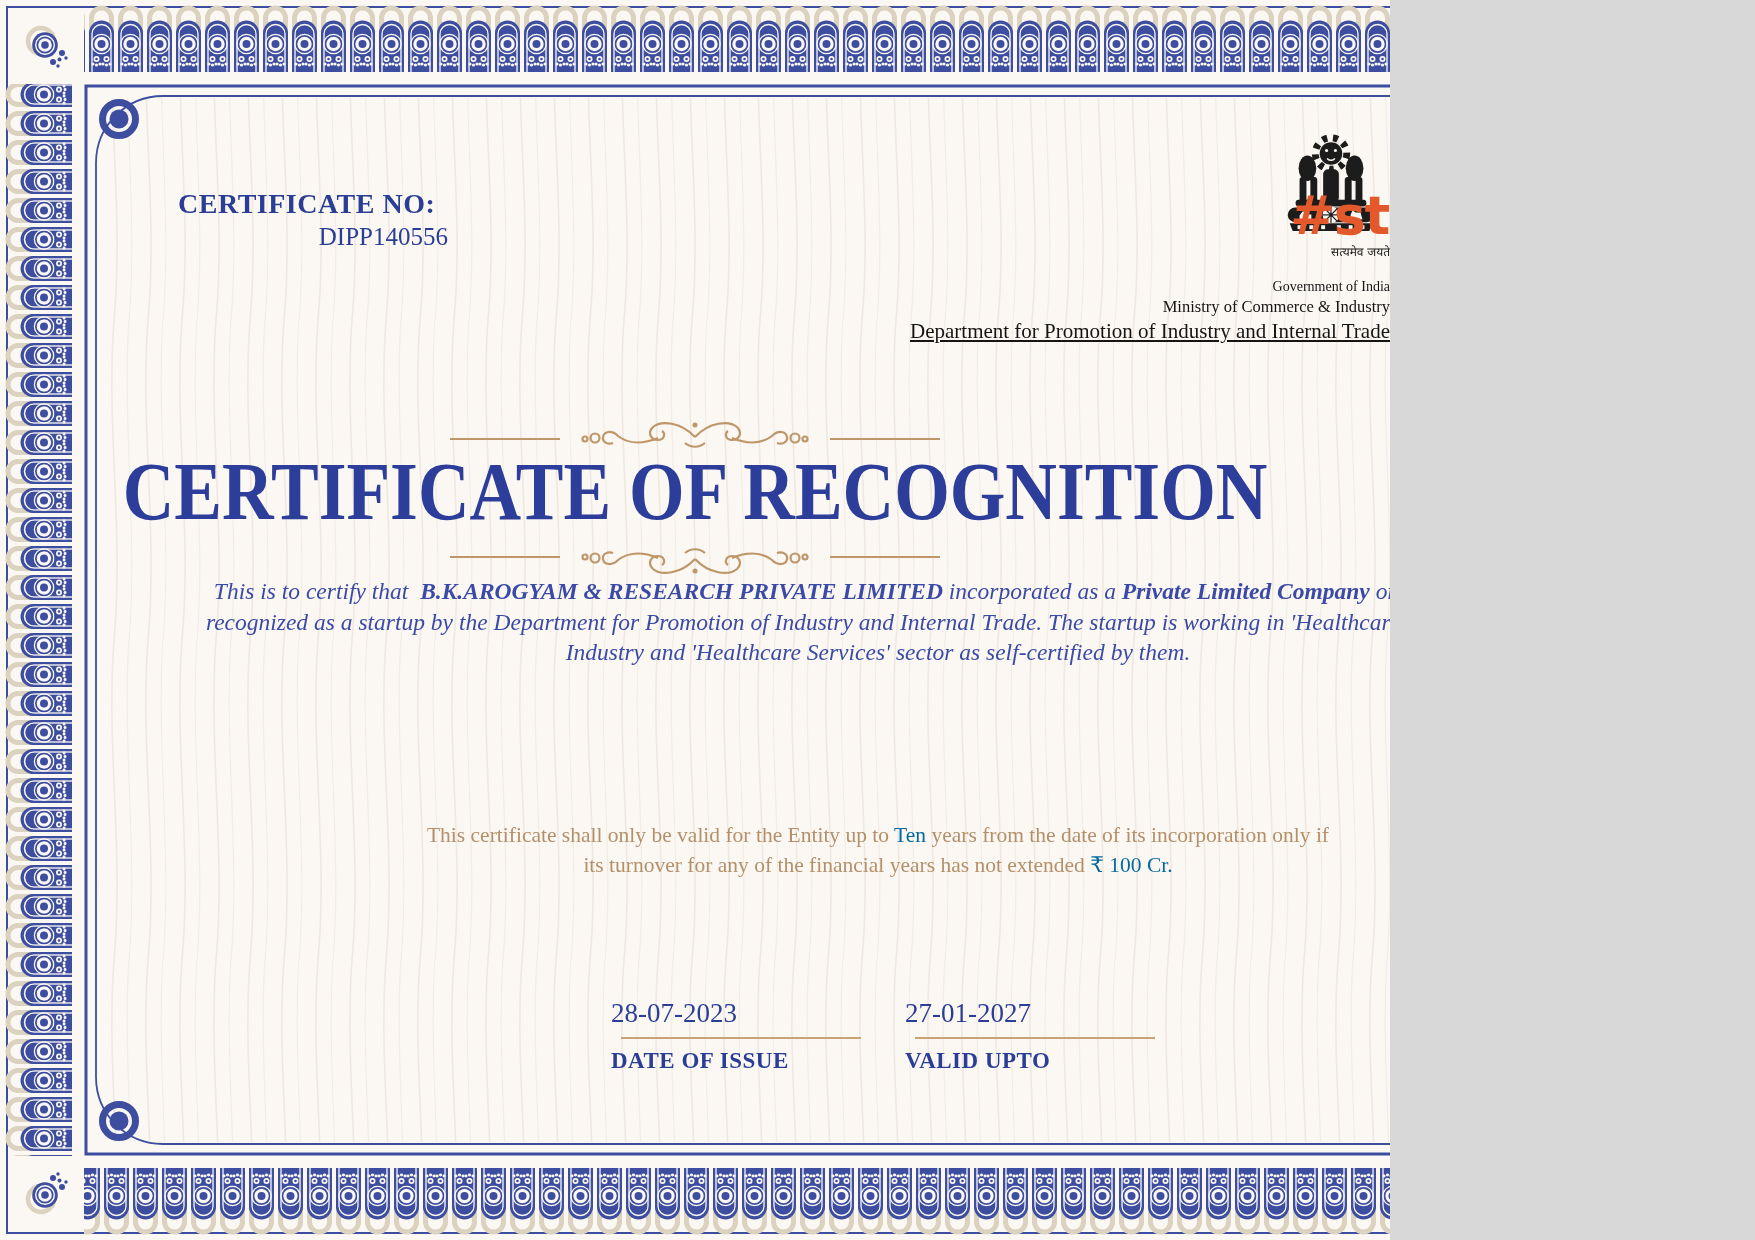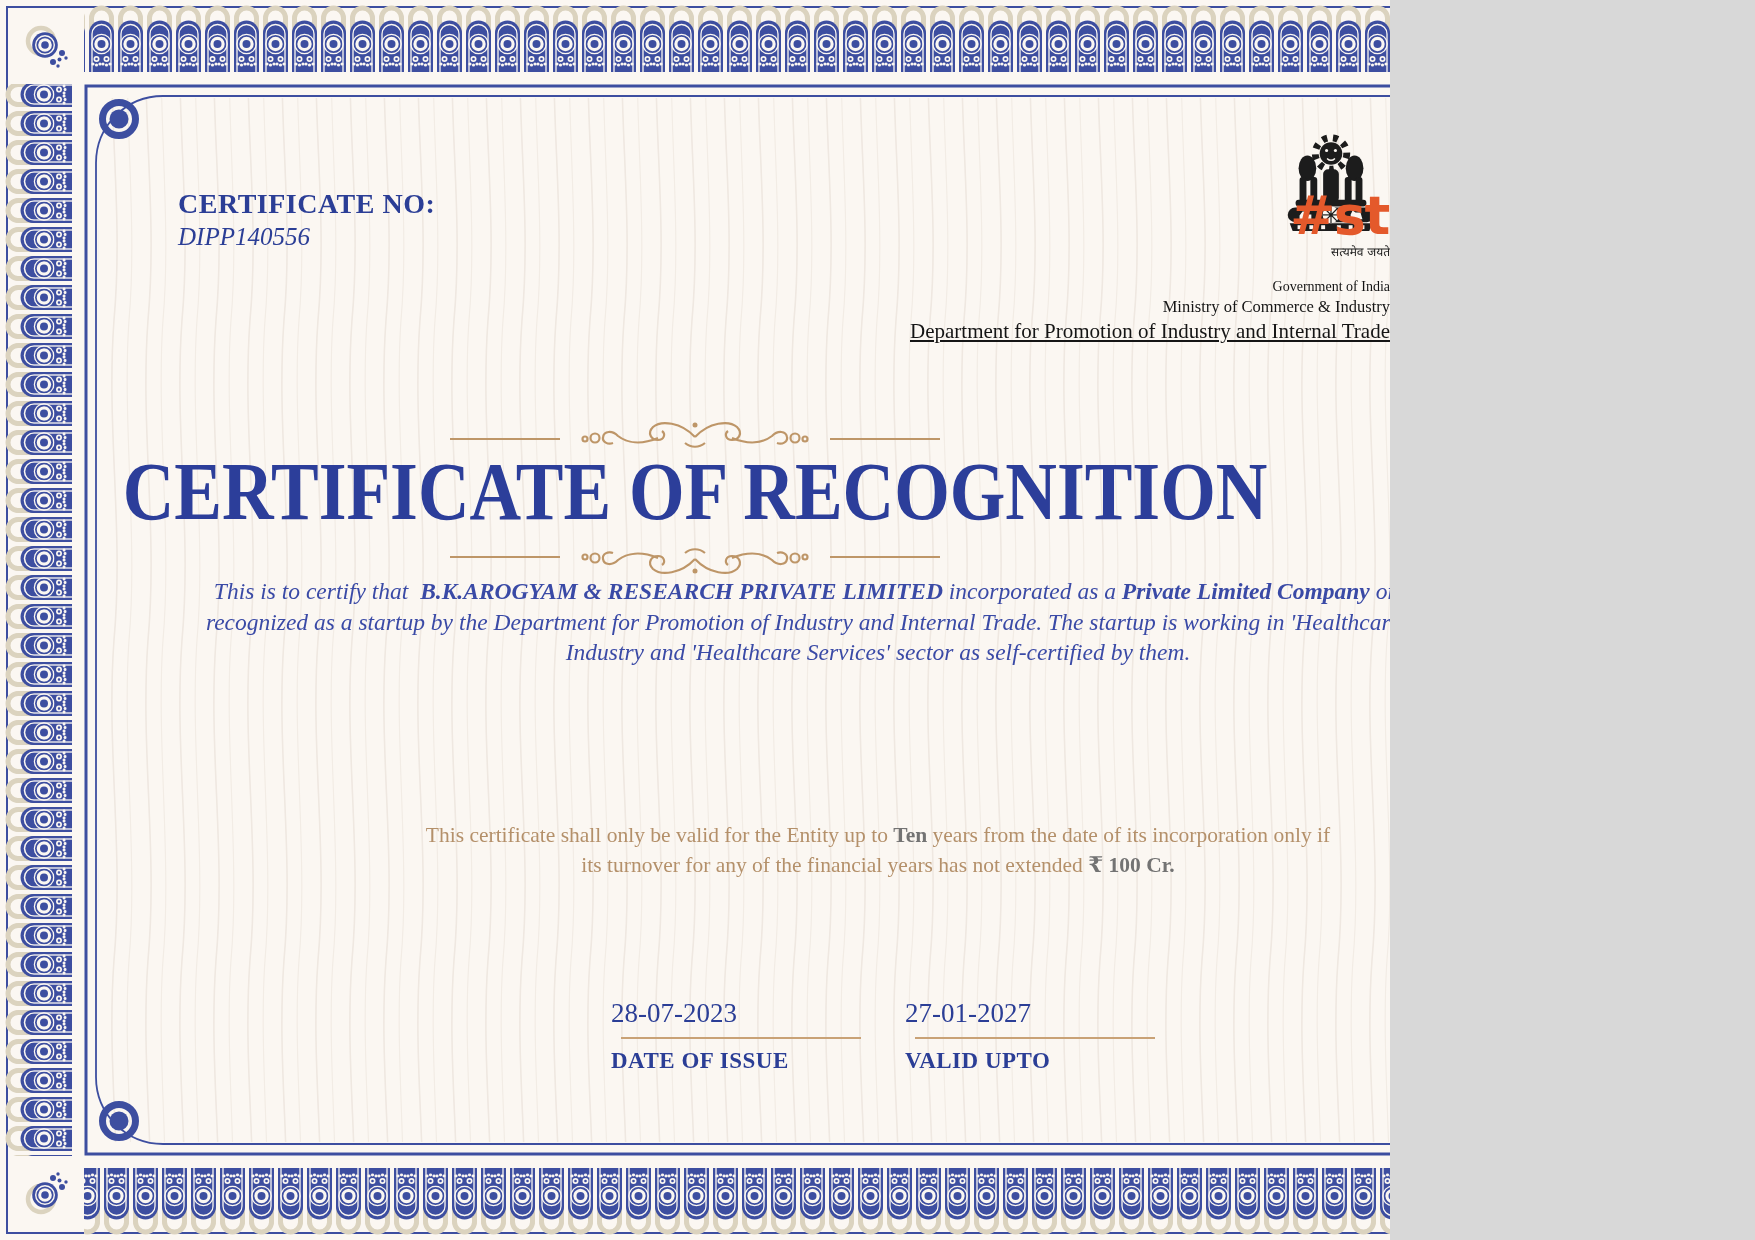--- a/index.html
+++ b/index.html
@@ -7,21 +7,21 @@
     position:relative;width:1390px;height:1240px;overflow:hidden;
     background:#FBF7F2;
     font-family:"Liberation Serif","DejaVu Serif",serif;
   }
   .layer{position:absolute;inset:0;}
   .content{position:absolute;inset:0;z-index:2;}
 
   
   .cert-no{position:absolute;left:178px;top:188px;width:330px;color:#2B3E96;}
   .cert-no .lbl{font-weight:bold;font-size:28px;letter-spacing:.5px;}
-  .cert-no .val{font-style:italic;font-size:25px;text-align:left;width:270px;margin-top:3px;}
+  .cert-no .val{font-size:25px;text-align:right;width:270px;margin-top:3px;}
 
   
   .gov{position:absolute;left:0;right:0;top:124px;text-align:right;color:#151515;}
   .gov .motto{font-family:"DejaVu Sans",sans-serif;font-size:12px;margin-top:1px;color:#191919;}
   .gov .l1{font-size:14px;margin-top:19px;}
   .gov .l2{font-size:16.5px;margin-top:2px;}
   .gov .l3{font-size:21px;margin-top:2px;text-decoration:underline;}
 
   
   .logo{position:absolute;left:1290px;top:184px;width:300px;height:95px;
@@ -40,21 +40,21 @@
 
   
   .body-text{position:absolute;left:182px;width:1392px;top:576px;
              text-align:center;font-style:italic;font-size:23.5px;line-height:30.5px;
              color:#3A4AA6;white-space:pre-wrap;}
   .body-text .seg-bold{font-weight:bold;}
 
   
   .validity{position:absolute;left:418px;width:920px;top:820px;
             text-align:center;font-size:21.5px;line-height:30px;color:#B4906A;white-space:pre-wrap;}
-  .validity .seg-bold{font-weight:bold;color:#737373;}
+  .validity .seg-bold{font-weight:normal;color:#0369a1;}
 
   
   .date-col{position:absolute;top:998px;width:260px;text-align:left;color:#2B3E96;}
   .date-col.issue{left:611px;}
   .date-col.valid{left:905px;}
   .date-col .dval{font-size:27px;}
   .date-col .rule{height:2px;background:#C9A276;margin:8px 10px 9px 10px;}
   .date-col .dlbl{font-weight:bold;font-size:23px;letter-spacing:.5px;}
 </style>
 </head>

